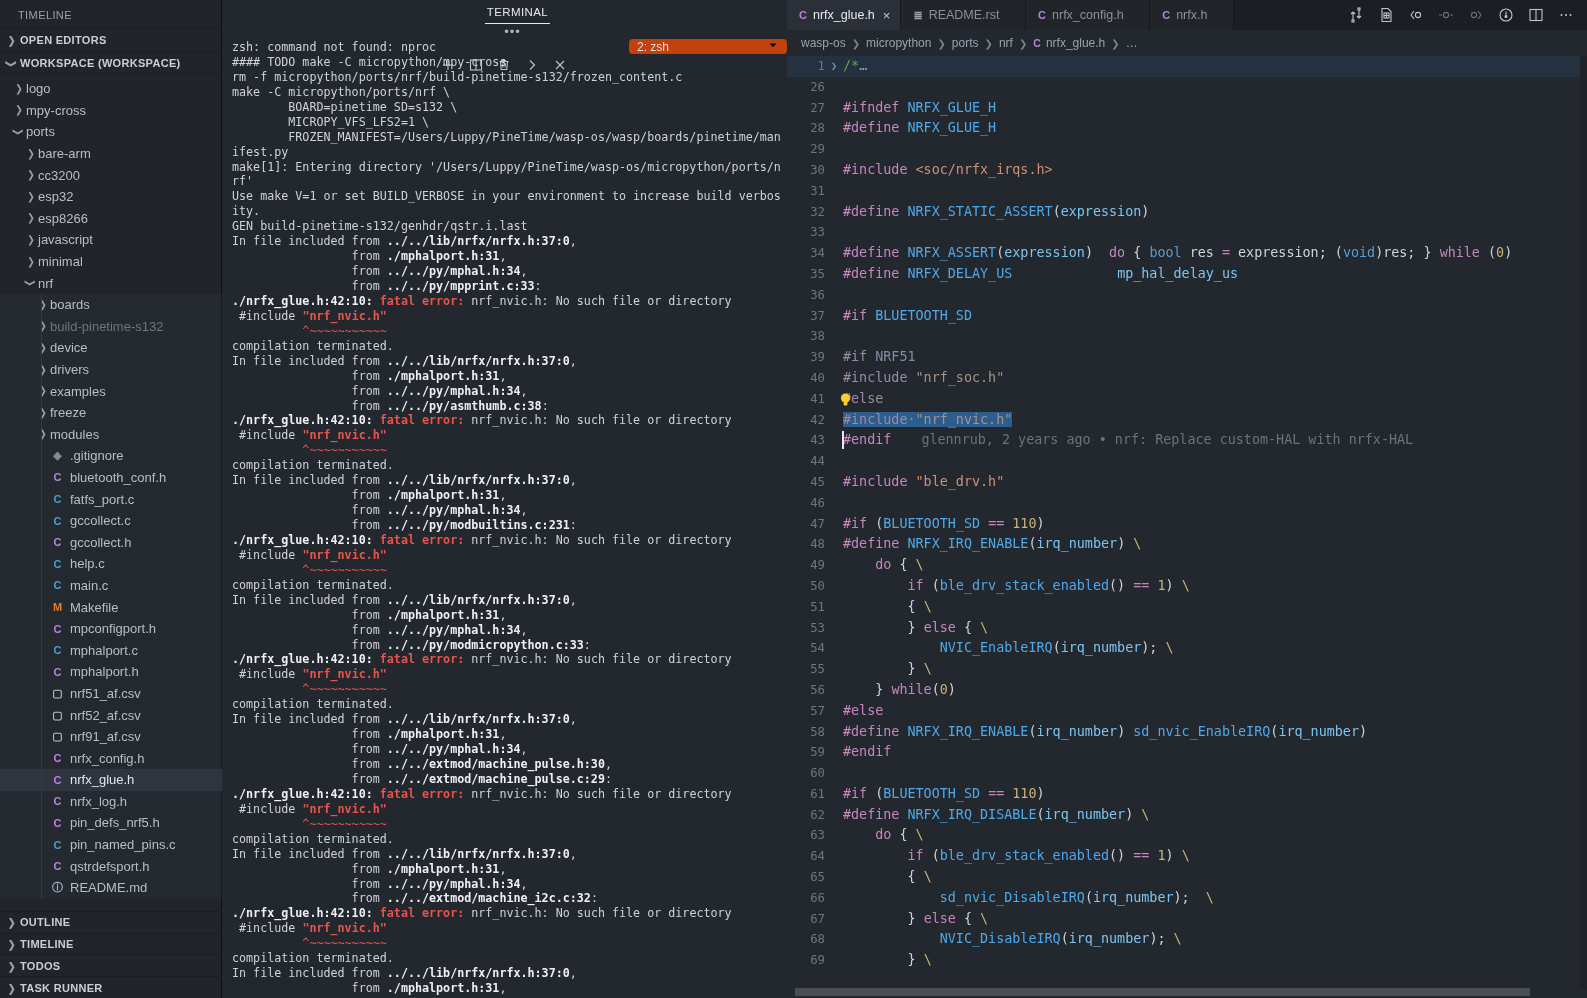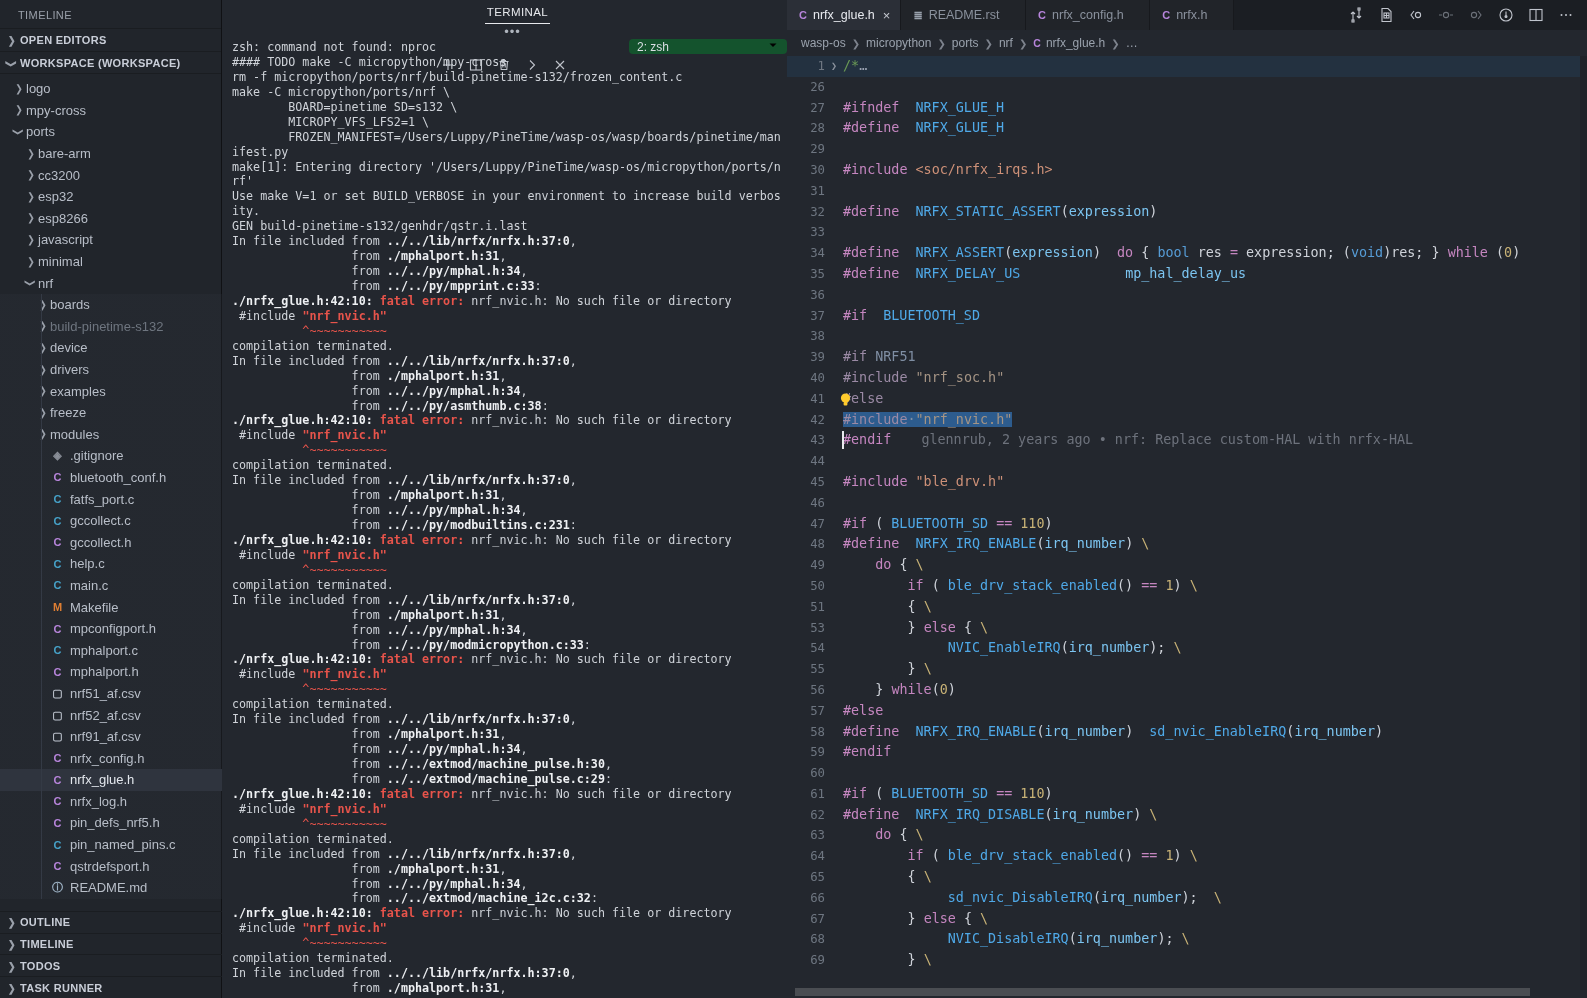--- a/index.html
+++ b/index.html
@@ -33,21 +33,21 @@
                 color:#c9ced8; letter-spacing:.3px; border-top:1px solid #1a1d21; padding-left:4px; cursor:pointer; }
   .sb-bot-row .chev { width:16px; text-align:center; }
   .guide3 { position:absolute; left:41px; width:1px; background:#343a45; }
 
   
   #panel { position:absolute; left:222px; top:0; width:565px; height:998px; background:#23272e; }
   #panel-header { position:absolute; left:0; top:0; width:565px; height:32px; display:flex; align-items:center;flex-direction:column; }
   .term-tab { margin-left:26px; font-size:11.5px; letter-spacing:.4px; color:#e7e9ed;
               border-bottom:1px solid #e7e9ed; padding:6px 2px 5px 2px; cursor:pointer; }
   .kebab { color:#aeb4bd; margin-left:16px; letter-spacing:1px; font-size:13px; cursor:pointer; }
-  .shell-select { margin-left:auto; width:158px; height:21px; background:#14532d; border-radius:4px;
+  .shell-select { margin-left:auto; width:158px; height:21px; background:#c2410c; border-radius:4px;
                   display:flex; align-items:center; padding:0 8px; color:#dadee4; font-size:12px; cursor:pointer; }
   .shell-select .sel-chev { margin-left:auto; }
   .picon { width:28px; height:22px; display:flex; align-items:center; justify-content:center; cursor:pointer; flex:none; }
   .picon svg { stroke:#c0c4cc; fill:none; stroke-width:1.1; }
   #panel-icons { display:flex; margin-left:6px; margin-right:8px; }
   #term-body { position:absolute; left:10px; top:40px; width:553px; height:956px;
                font-family:"DejaVu Sans Mono", monospace; font-size:11.7px; line-height:14.94px;
                white-space:pre; overflow:hidden; }
   .t-p  { color:#cfd3d9; }
   .t-b  { color:#eef0f3; font-weight:bold; }
@@ -74,21 +74,21 @@
   .bc-item { cursor:pointer; }
   .bc-ficon { color:#b885dc; font-weight:bold; font-size:10.5px; margin-right:5px; }
   #code { position:absolute; left:0; top:56px; width:800px; height:936px; overflow:hidden;
           font-family:"DejaVu Sans Mono", monospace; font-size:13.4px; }
   .crow { position:relative; display:flex; height:20.8px; line-height:20.8px; white-space:pre; }
   .crow.hl { background:#233140; }
   .gut { width:38px; text-align:right; color:#6e7681; font-size:12.3px; flex:none; }
   .foldc { width:18px; text-align:center; color:#8a919c; font-size:10px; flex:none; cursor:pointer; }
   .ctext { flex:1; }
   .c-k  { color:#c586c0; }
-  .c-m  { color:#4fa9e8;margin-left:8px; }
+  .c-m  { color:#4fa9e8; }
   .c-v  { color:#7cc5f1; }
   .c-t  { color:#569cd6; }
   .c-s  { color:#ce9178; }
   .c-n  { color:#c9b377; }
   .c-pl { color:#cfd3da; }
   .c-cm { color:#6a9955; }
   .c-fold { color:#9aa2b1; }
   .c-ik  { color:#9b8aa5; }
   .c-ipl { color:#8d93a0; }
   .c-is  { color:#a59484; }

